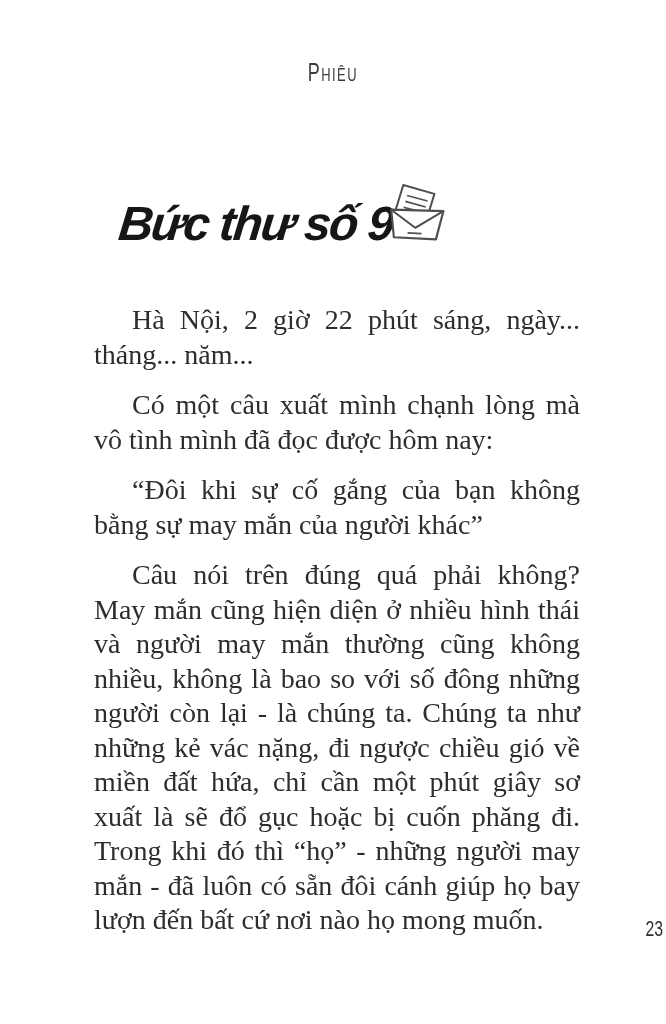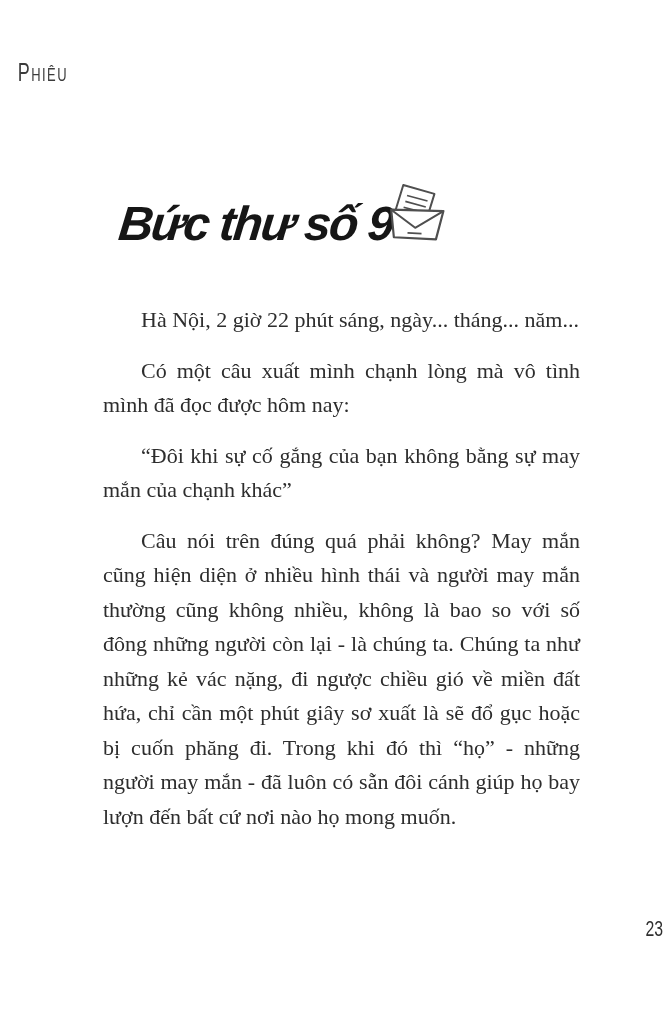--- a/index.html
+++ b/index.html
@@ -12,23 +12,23 @@
     width: 666px;
     height: 1024px;
     background: #ffffff;
     overflow: hidden;
     font-family: "Liberation Serif", serif;
   }
   
   .running-head {
     position: absolute;
     top: 58px;
-    left: 8px;
+    left: 0;
     right: 0;
-    text-align: left;
+    text-align: center;
   }
   .running-head .inner {
     display: inline-block;
     transform: scaleX(0.72);
     transform-origin: center;
     font-family: "Liberation Sans", sans-serif;
     font-variant: small-caps;
     font-weight: 500;
     font-size: 25px;
     letter-spacing: 2px;
@@ -63,22 +63,22 @@
     transform: rotate(7deg);
   }
   
   .body-text {
     position: absolute;
     top: 303px;
     left: 94px;
     width: 486px;
   }
   .body-text p {
-    margin: 0 0 16px 9px;
-    font-size: 22px;
+    margin: 0 0 16px 0;
+    font-size: 28px;
     line-height: 34.5px;
     text-align: justify;
     text-indent: 38px;
     color: #2d2d2d;
   }
   
   .folio {
     position: absolute;
     top: 916px;
     left: 16px;
@@ -117,21 +117,21 @@
 
         <polyline points="5,31 31,46 57,26" fill="none" stroke="#4f4f4f" stroke-width="2" stroke-linejoin="round"></polyline>
         <line x1="24" y1="52" x2="38" y2="51" stroke="#4f4f4f" stroke-width="1.6"></line>
       </svg>
     </span>
   </div>
 
   <div class="body-text">
     <p>Hà Nội, 2 giờ 22 phút sáng, ngày... tháng... năm...</p>
     <p>Có một câu xuất mình chạnh lòng mà vô tình mình đã đọc được hôm nay:</p>
-    <p>“Đôi khi sự cố gắng của bạn không bằng sự may mắn của chạnh khác”</p>
+    <p>“Đôi khi sự cố gắng của bạn không bằng sự may mắn của người khác”</p>
     <p>Câu nói trên đúng quá phải không? May mắn cũng hiện diện ở nhiều hình thái và người may mắn thường cũng không nhiều, không là bao so với số đông những người còn lại - là chúng ta. Chúng ta như những kẻ vác nặng, đi ngược chiều gió về miền đất hứa, chỉ cần một phút giây sơ xuất là sẽ đổ gục hoặc bị cuốn phăng đi. Trong khi đó thì “họ” - những người may mắn - đã luôn có sẵn đôi cánh giúp họ bay lượn đến bất cứ nơi nào họ mong muốn.</p>
   </div>
 
   <div class="folio">
     <span class="inner">23</span>
   </div>
 
 </div>
 
 </body></html>

